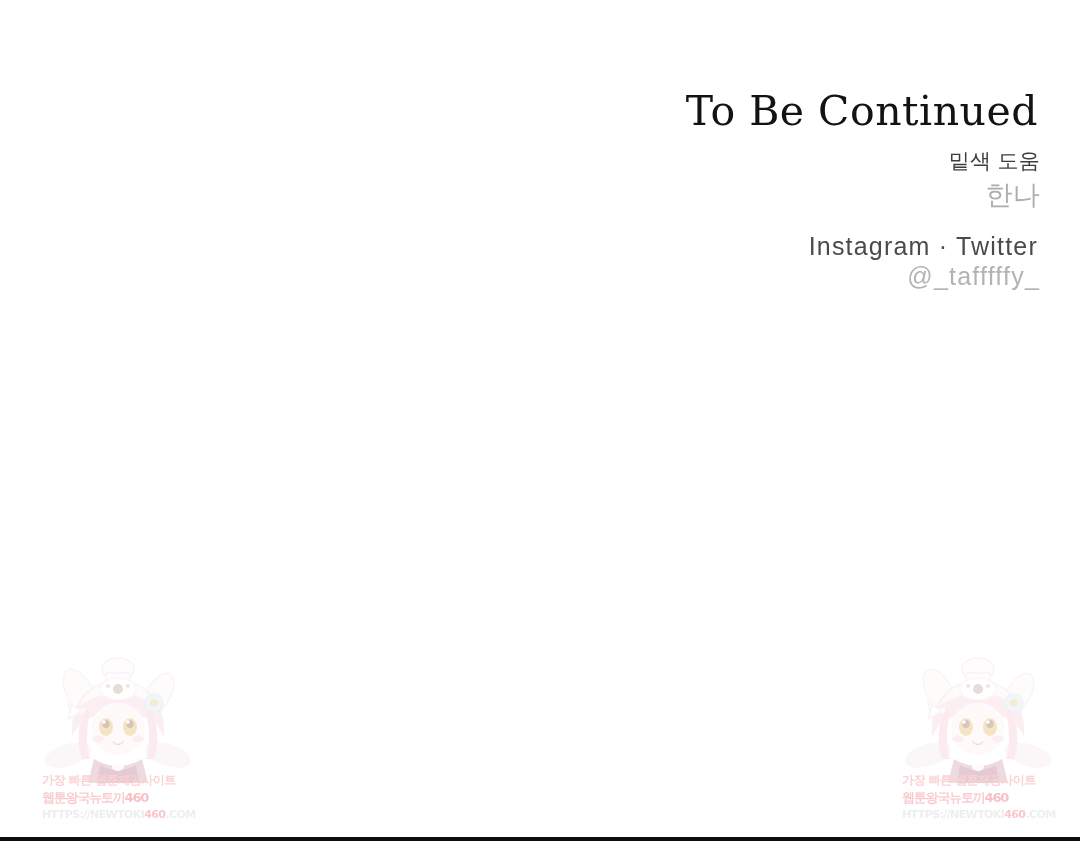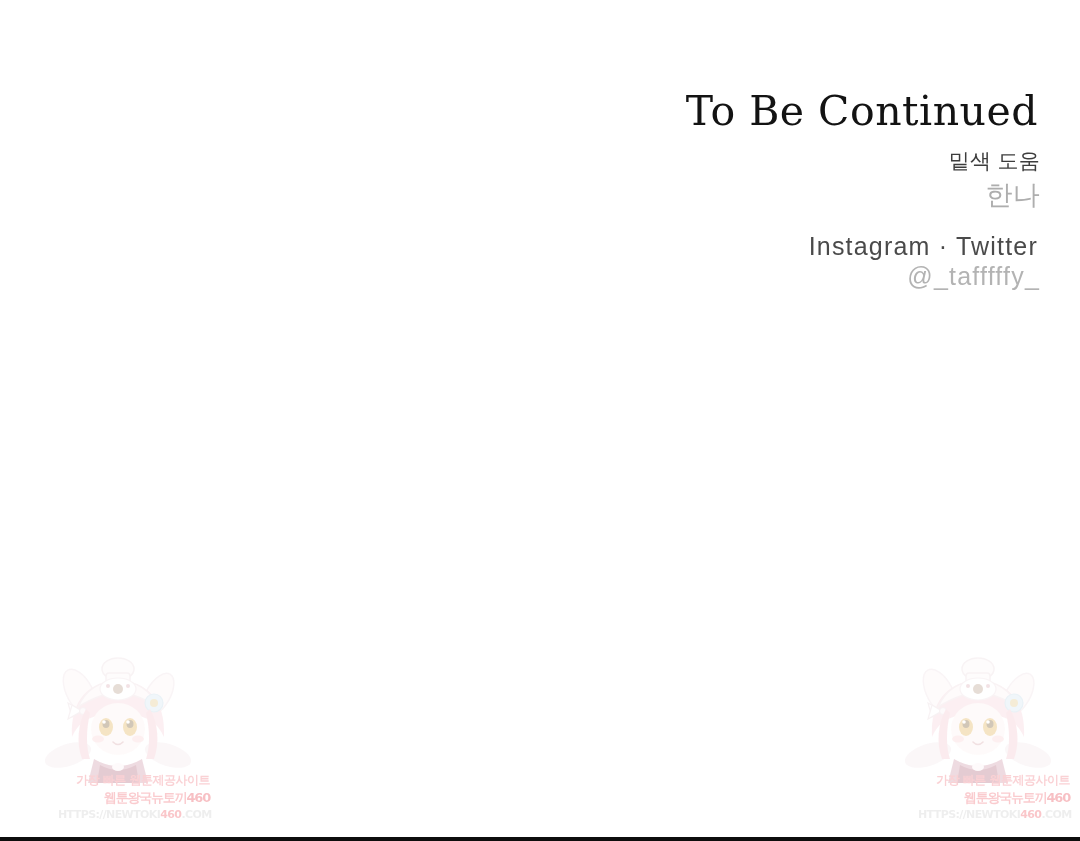--- a/index.html
+++ b/index.html
@@ -107,23 +107,22 @@
     top: 0;
     width: 152px;
     height: 128px;
   }
 
   .wm-text {
     position: absolute;
     left: 0;
     top: 118px;
     width: 152px;
-    text-align: right;
+    text-align: left;
     font-family: "DejaVu Sans", "Liberation Sans", sans-serif;
-    margin-left: 16px;
   }
   .wm-line1 {
     font-size: 12px;
     line-height: 14px;
     font-weight: 700;
     color: #f06a74;
     letter-spacing: -0.5px;
     white-space: nowrap;
   }
   .wm-line2 {

